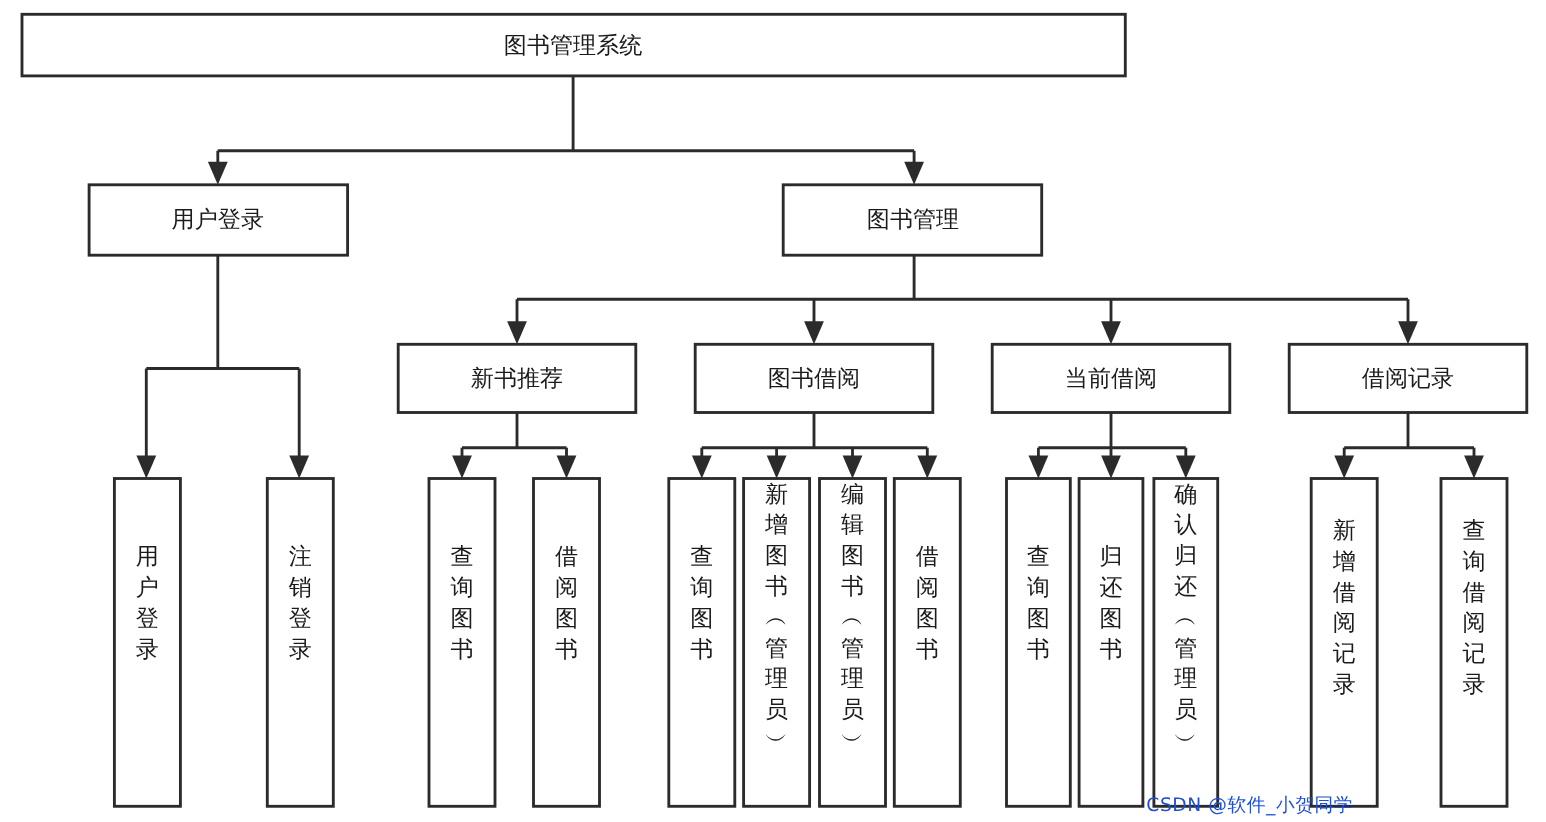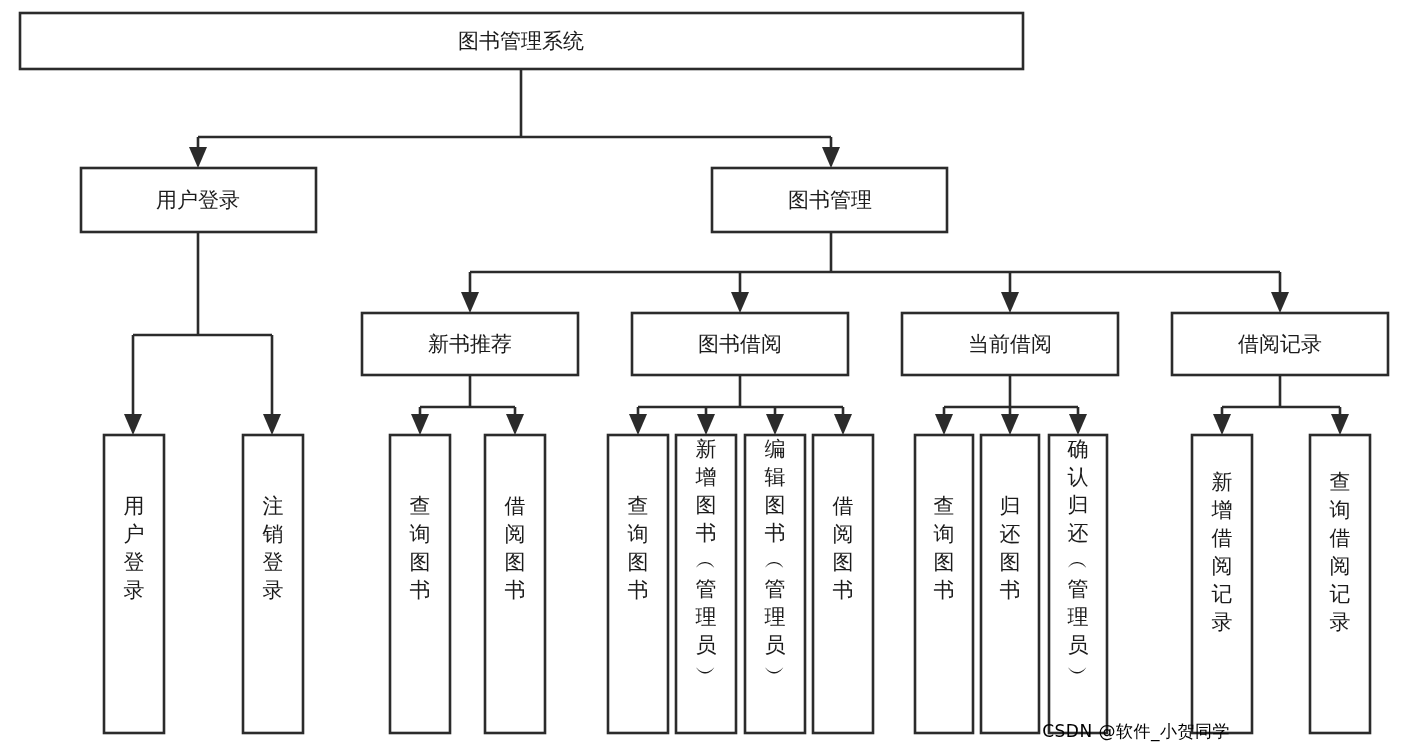--- a/index.html
+++ b/index.html
@@ -54,21 +54,21 @@
     font-family: "DejaVu Sans", "Liberation Sans", sans-serif;
     font-size: 21px;
     text-anchor: middle;
   }
   .watermark {
     position: absolute;
     right: 8px;
     bottom: 4px;
     font-family: "DejaVu Sans", "Liberation Sans", sans-serif;
     font-size: 17px;
-    color: #000000;
+    color: #1d4ed8;
     white-space: nowrap;
     letter-spacing: 0.5px;
   }
 </style>
 </head>
 <body>
 
 <div id="diagram-root">
 
   <svg class="diagram" viewBox="0 0 1405 747" xmlns="http://www.w3.org/2000/svg">

